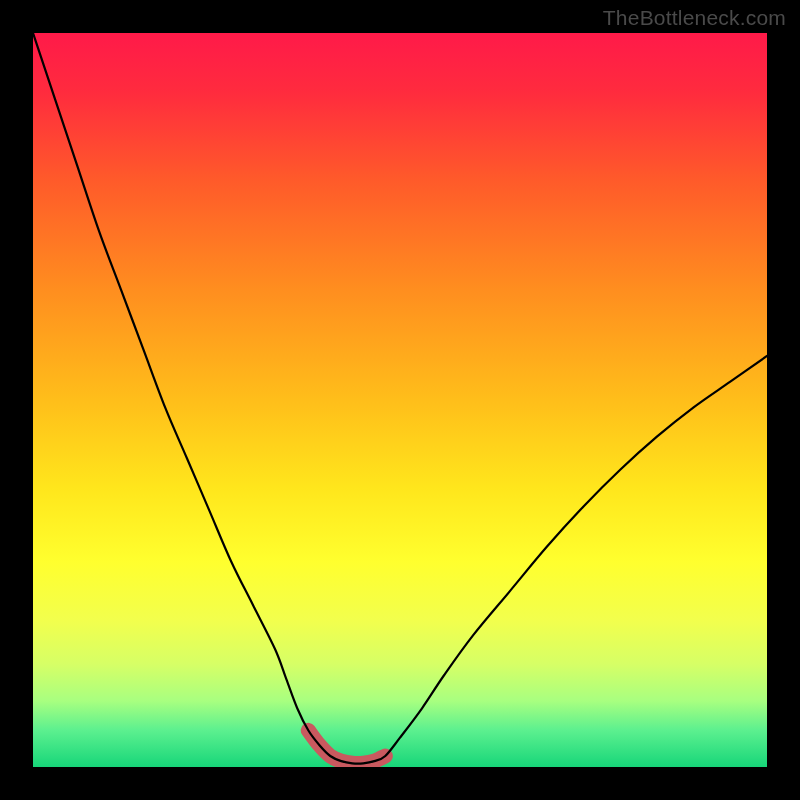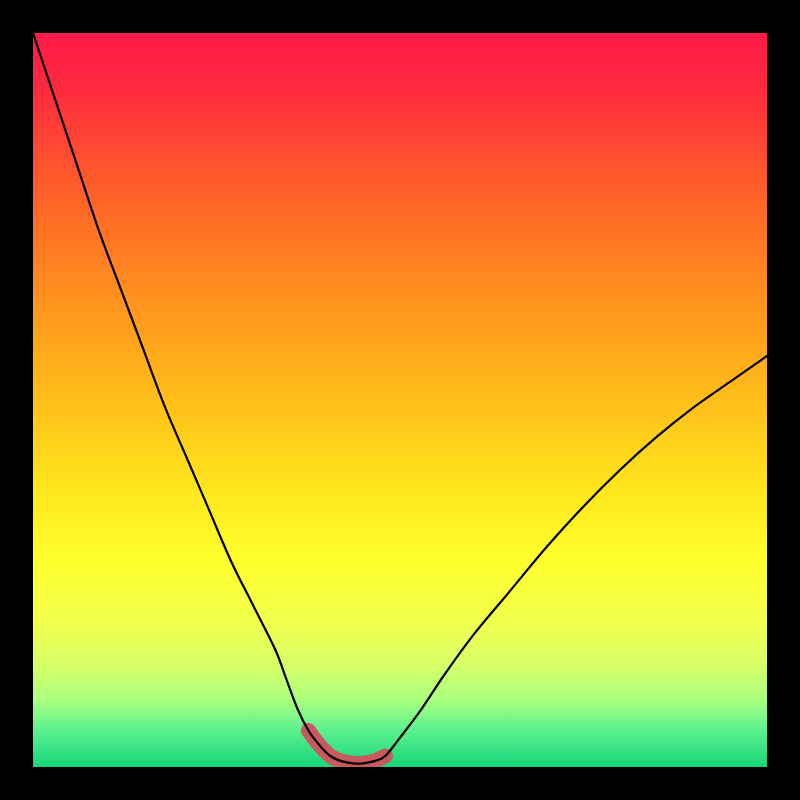--- a/index.html
+++ b/index.html
@@ -41,20 +41,21 @@
     letter-spacing: 0.2px;
     user-select: none;
     pointer-events: none;
   }
 </style>
 </head>
 <body>
 
 <div class="frame">
 
+  <div class="watermark">TheBottleneck.com</div>
 
   <div class="plot">
     <svg viewBox="0 0 734 734">
       <defs>
         <linearGradient id="bg-grad" x1="0" y1="0" x2="0" y2="1">
             <stop offset="0.0%" stop-color="#ff1a49"></stop>
             <stop offset="8.0%" stop-color="#ff2b3e"></stop>
             <stop offset="20.0%" stop-color="#ff5a2a"></stop>
             <stop offset="35.0%" stop-color="#ff8e1f"></stop>
             <stop offset="50.0%" stop-color="#ffbe1a"></stop>

